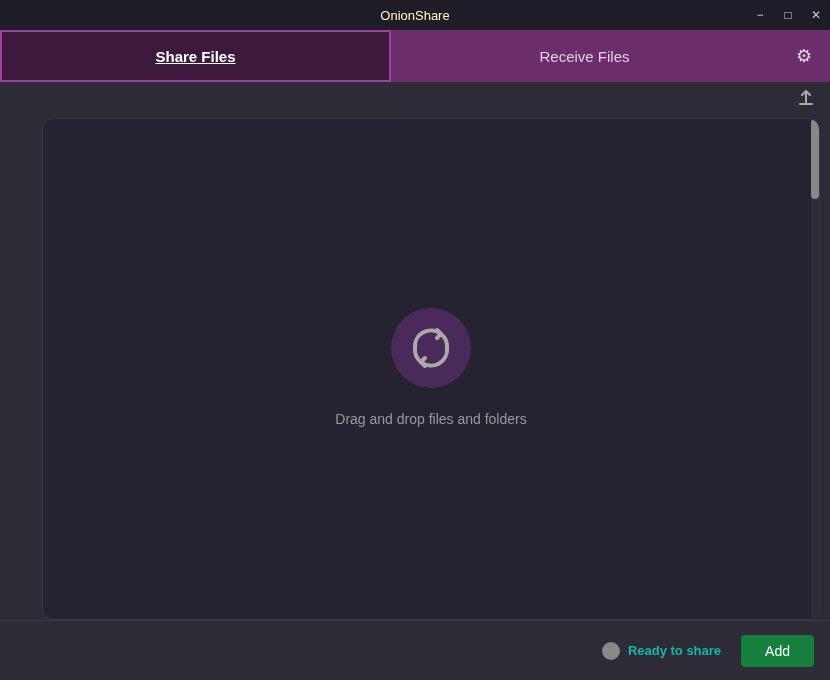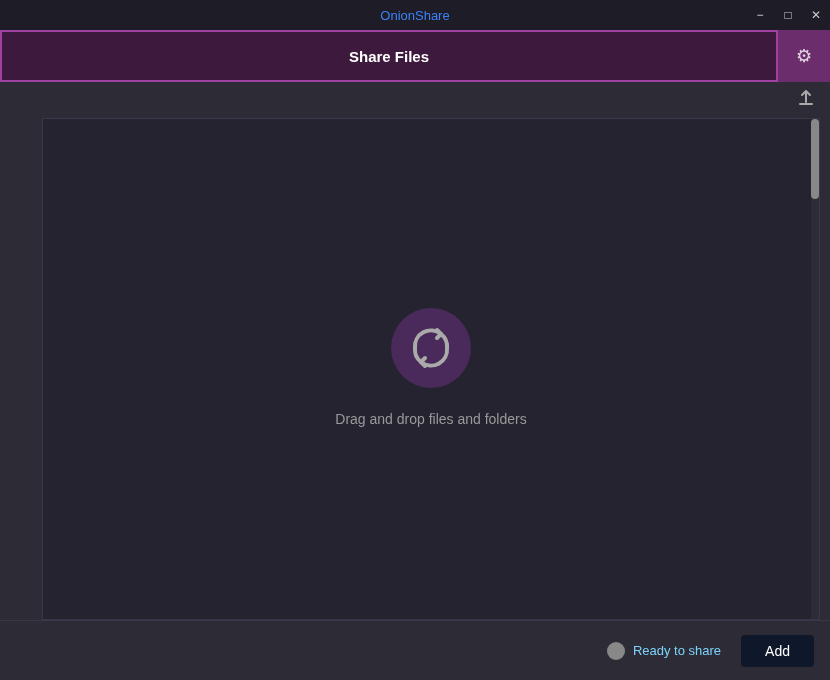--- a/index.html
+++ b/index.html
@@ -21,21 +21,21 @@
       background: #1e1c26;
       display: flex;
       align-items: center;
       justify-content: center;
       position: relative;
       flex-shrink: 0;
     }
 
     .title-bar-text {
       font-size: 13px;
-      color: #3b82f6;
+      color: #fef9c3;
     }
 
     .window-controls {
       position: absolute;
       right: 0;
       top: 0;
       height: 30px;
       display: flex;
       align-items: center;
     }
@@ -73,20 +73,21 @@
       color: #e0d0e0;
       border: none;
       background: transparent;
     }
 
     .tab.active {
       background: #3d1a3d;
       border: 2px solid #a040a0;
       color: #fff;
       font-weight: 600;
+      text-decoration: underline;
     }
 
     .settings-btn {
       width: 52px;
       display: flex;
       align-items: center;
       justify-content: center;
       cursor: pointer;
       background: transparent;
       border: none;
@@ -124,21 +125,21 @@
       padding: 0 10px;
       display: flex;
       flex-direction: column;
       overflow: hidden;
     }
 
     .drop-area {
       flex: 1;
       background: #252330;
       border: 1px solid #3a3848;
-      border-radius: 0;
+      border-radius: 11px;
       display: flex;
       flex-direction: column;
       align-items: center;
       justify-content: center;
       position: relative;
       overflow-y: auto;
       margin-left: 32px;
     }
 
     
@@ -197,25 +198,26 @@
     .status-dot {
       width: 18px;
       height: 18px;
       border-radius: 50%;
       background: #888;
       flex-shrink: 0;
     }
 
     .status-text {
       font-size: 13px;
-      color: #7dd3fc;
+      color: #14b8a6;
+      font-weight: bold;
     }
 
     .add-btn {
-      background: #0f172a;
+      background: #15803d;
       color: #fff;
       border: none;
       border-radius: 4px;
       padding: 8px 24px;
       font-size: 14px;
       cursor: pointer;
       font-weight: 500;
     }
 
     
@@ -246,20 +248,23 @@
   <div class="window-controls">
     <button class="window-btn">−</button>
     <button class="window-btn">□</button>
     <button class="window-btn close">✕</button>
   </div>
 </div>
 
 <div class="tab-bar">
   <button class="tab active">
     <span>Share Files</span>
+  </button>
+  <button class="tab">
+    <span>Receive Files</span>
   </button>
   <button class="settings-btn">
     <span>⚙</span>
   </button>
 </div>
 
 <div class="toolbar">
   <button class="upload-btn">
     <span>
       <svg width="20" height="20" viewBox="0 0 20 20" fill="none" xmlns="http://www.w3.org/2000/svg">

